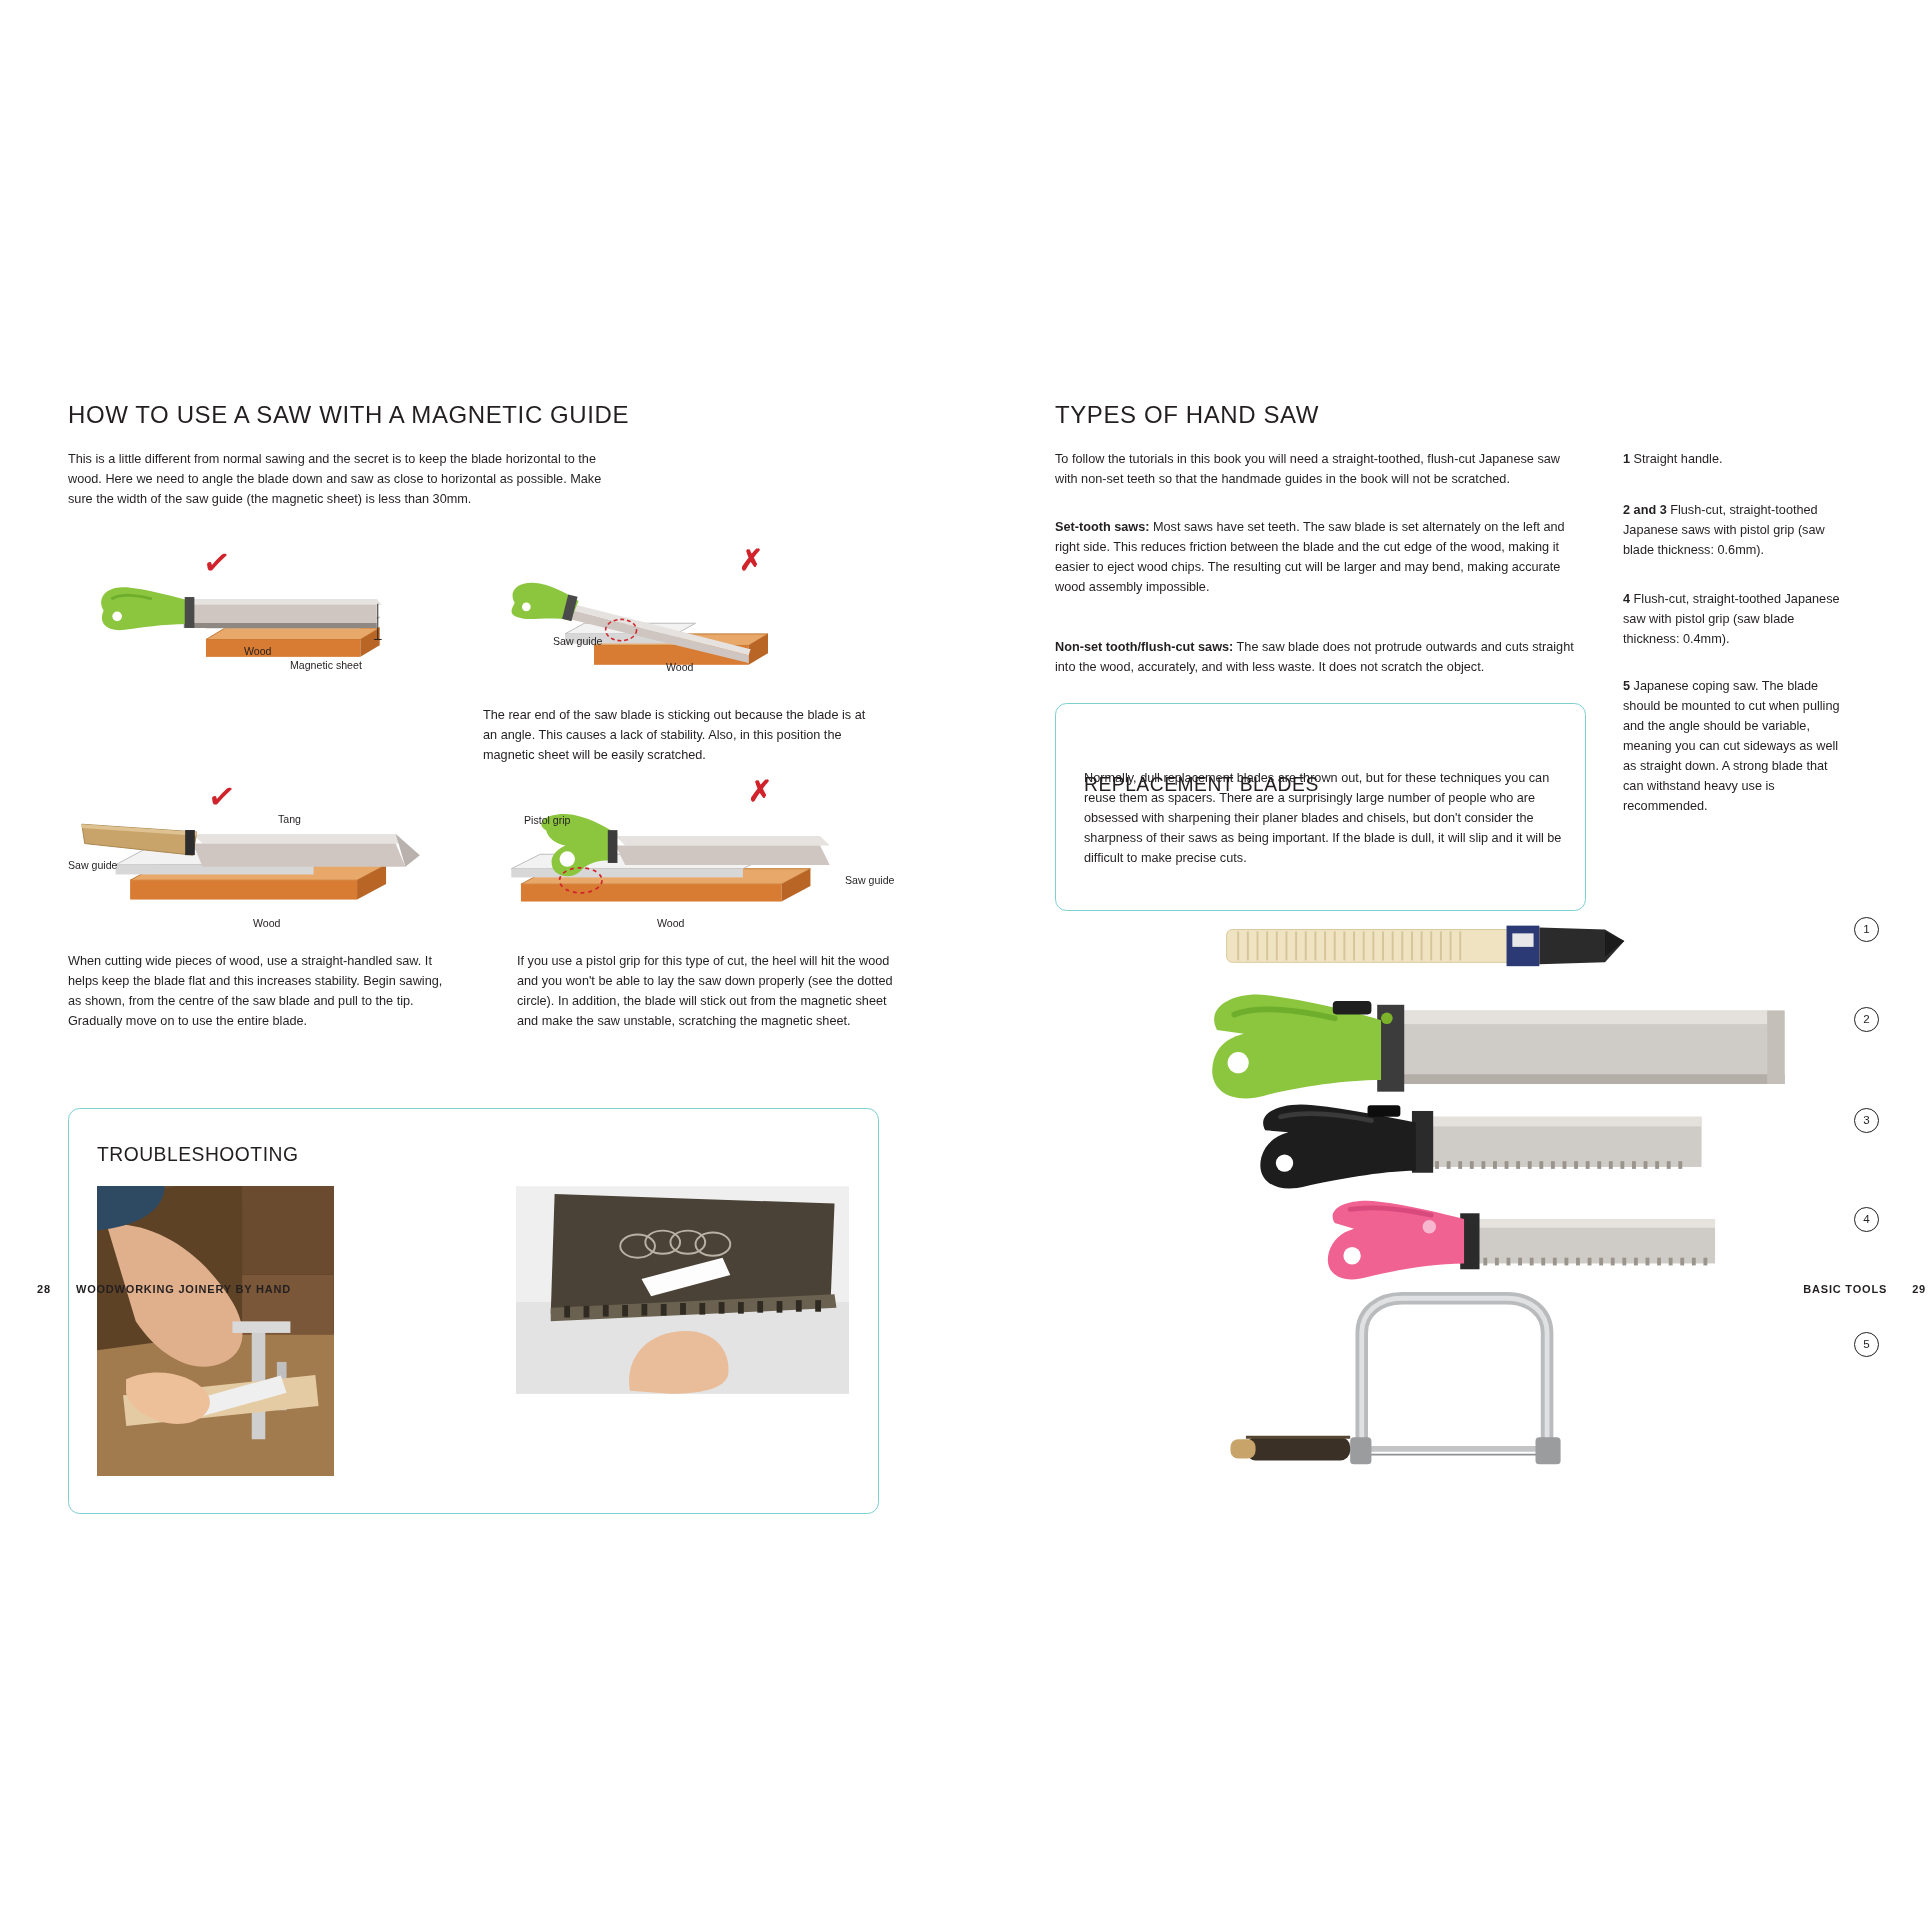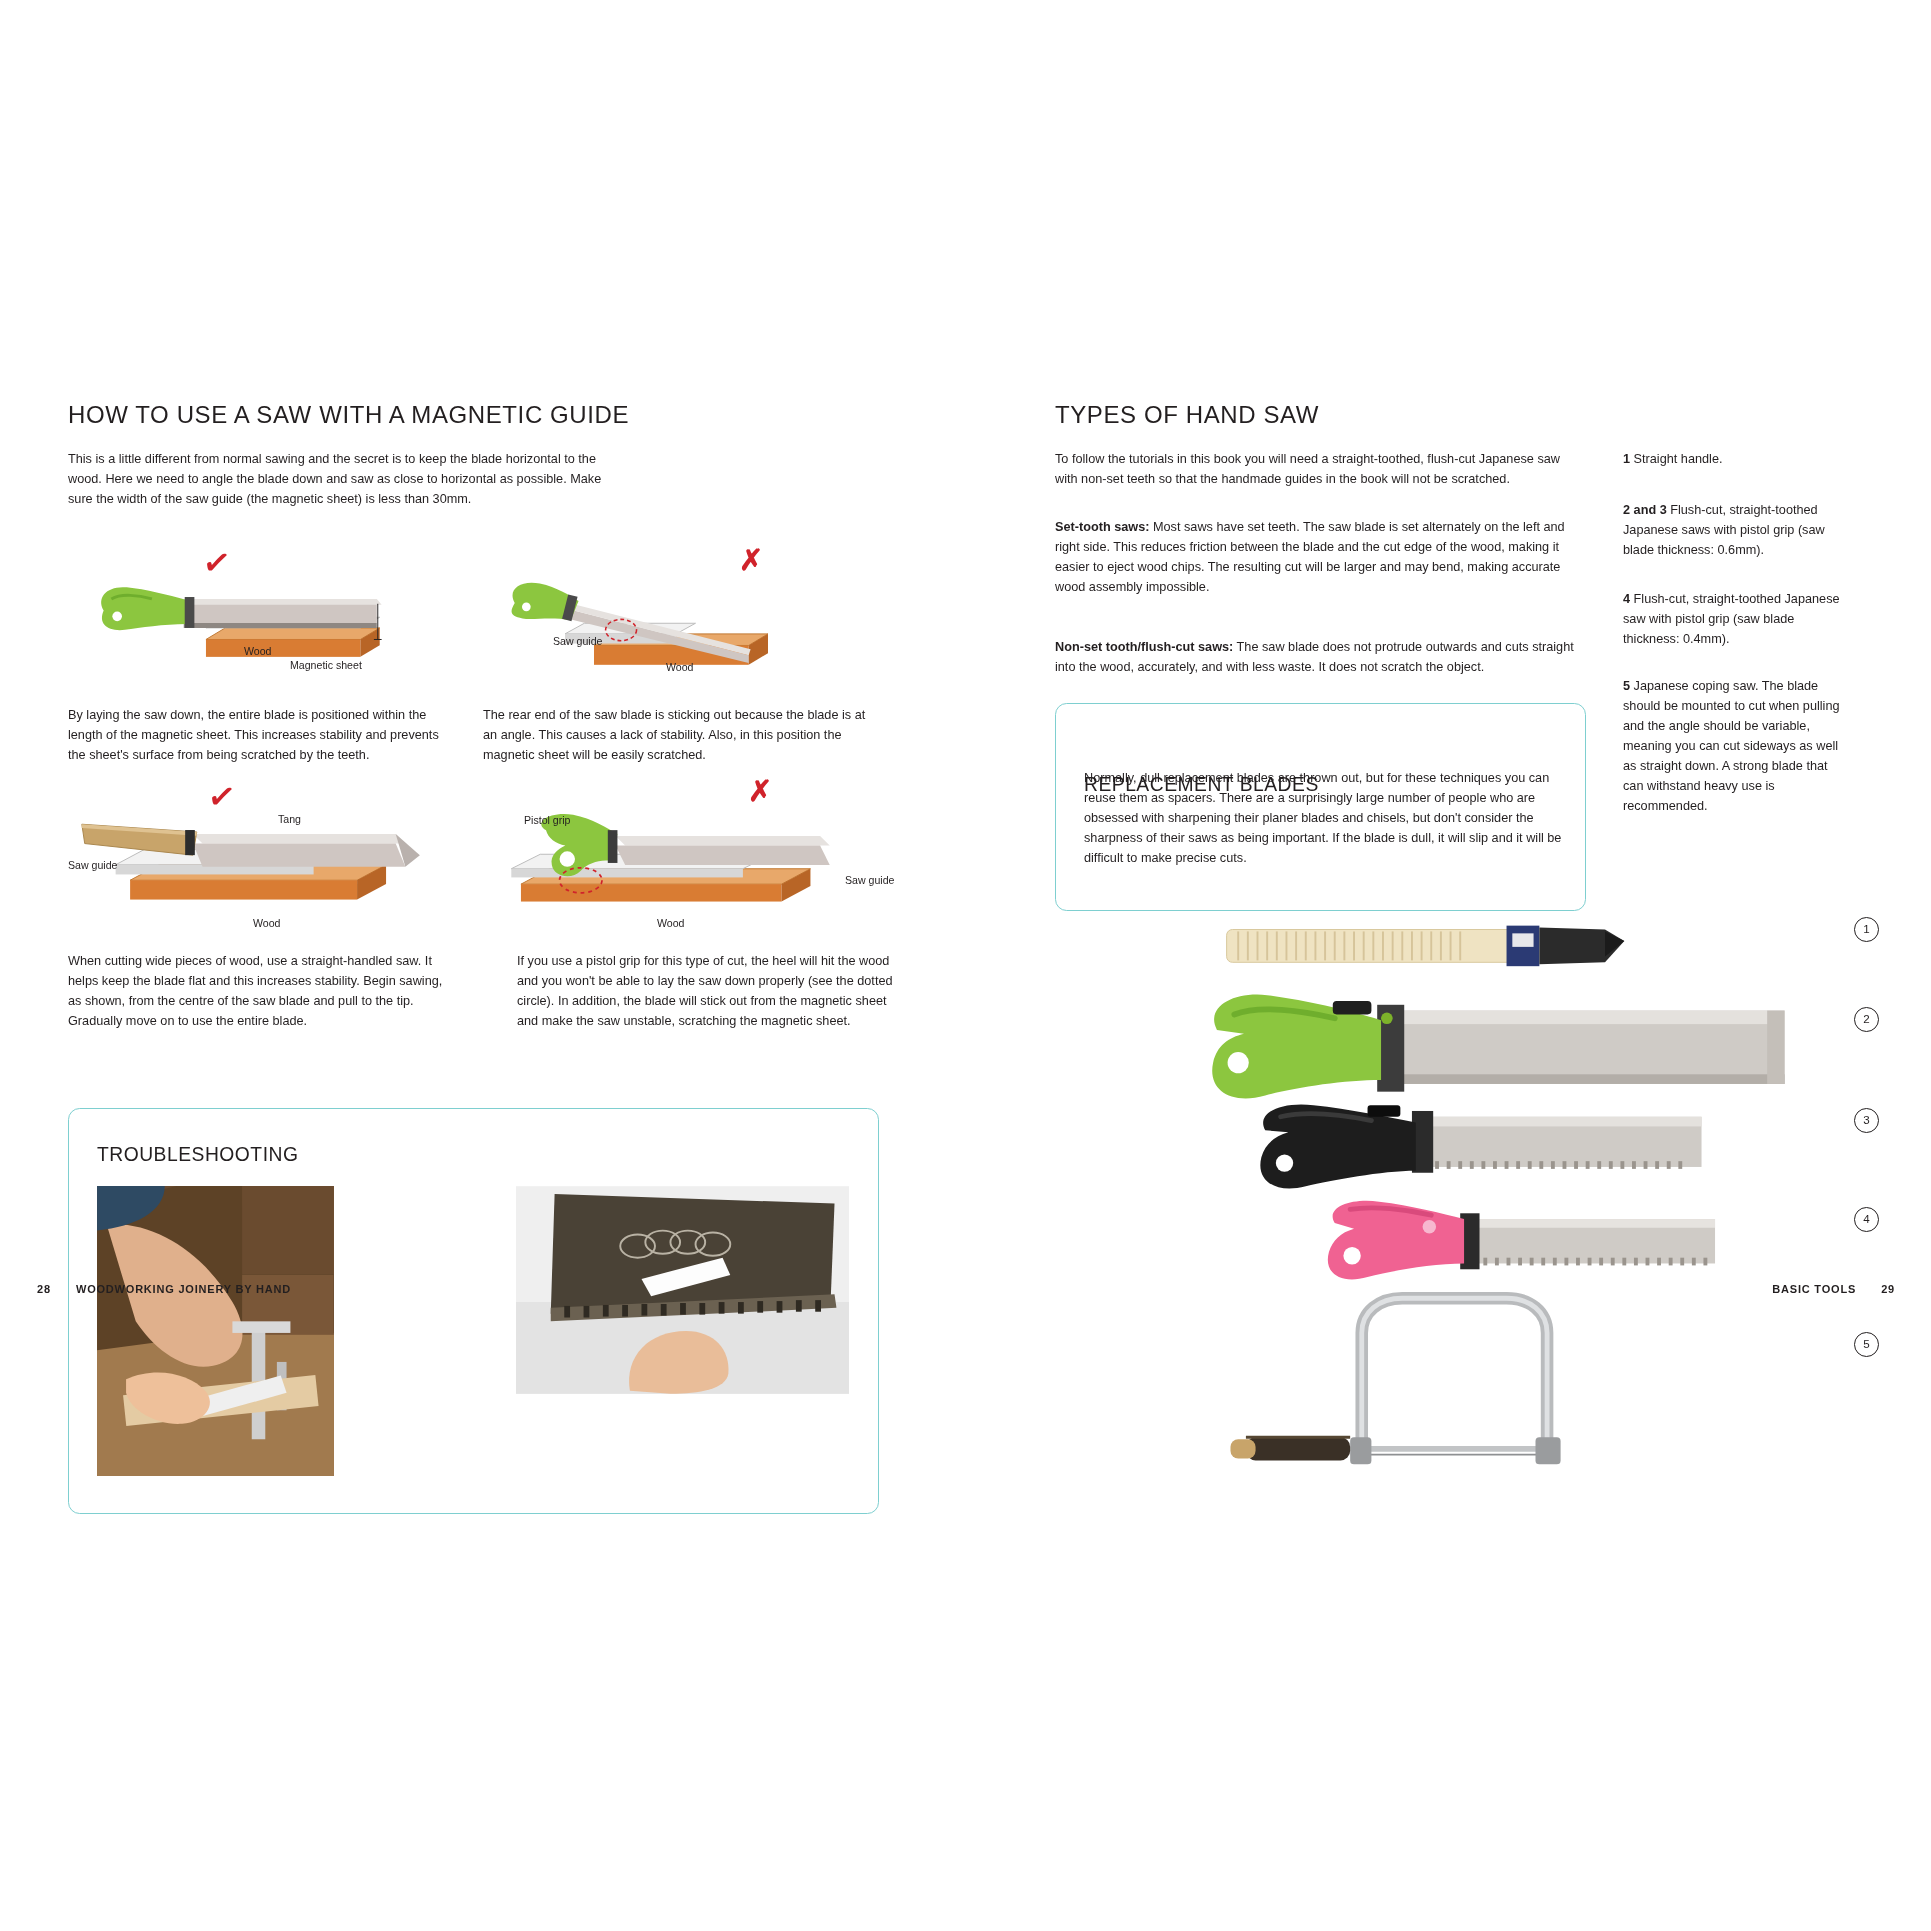--- a/index.html
+++ b/index.html
@@ -20,20 +20,21 @@
     left: 0; top: 0;
     width: 1931px;
     height: 1931px;
   }
   
   .page {
     position: absolute;
     top: 0;
     width: 966px;
     height: 1691px;
+    padding-left: 31px;
   }
   .page-left  { left: 0; }
   .page-right { left: 966px; }
 
   h1.section-title {
     position: absolute;
     font-size: 24px;
     font-weight: normal;
     letter-spacing: 0.6px;
     margin: 0;
@@ -153,21 +154,20 @@
 
         <rect x="96" y="28" width="10" height="32" fill="#4a4a4a"></rect>
 
         <line x1="296" y1="35" x2="296" y2="72" stroke="#231f20" stroke-width="1"></line>
         <line x1="292" y1="72" x2="300" y2="72" stroke="#231f20" stroke-width="1"></line>
       </svg>
     </div>
     <div class="mark-check" style="left:203px; top:546px;">✓</div>
     <div class="tiny-label" style="left:244px; top:645px;">Wood</div>
     <div class="tiny-label" style="left:290px; top:659px;">Magnetic sheet</div>
-    <div class="caption" style="left:68px; top:705px; width:372px;">By laying the saw down, the entire blade is positioned within the length of the magnetic sheet. This increases stability and prevents the sheet's surface from being scratched by the teeth.</div>
 
     <div class="illus" style="left:507px; top:570px;">
       <svg width="319" height="121" viewBox="0 0 330 125">
 
         <polygon points="90,78 250,78 270,66 110,66" fill="#e8a86a" stroke="#c0762f" stroke-width="1"></polygon>
         <rect x="90" y="78" width="160" height="20" fill="#d97c33"></rect>
         <polygon points="250,78 270,66 270,86 250,98" fill="#b86526"></polygon>
 
         <polygon points="60,66 175,66 195,55 80,55" fill="#f2f2f2" stroke="#bbb" stroke-width="1"></polygon>
         <rect x="60" y="66" width="115" height="10" fill="#d7d7d7"></rect>

